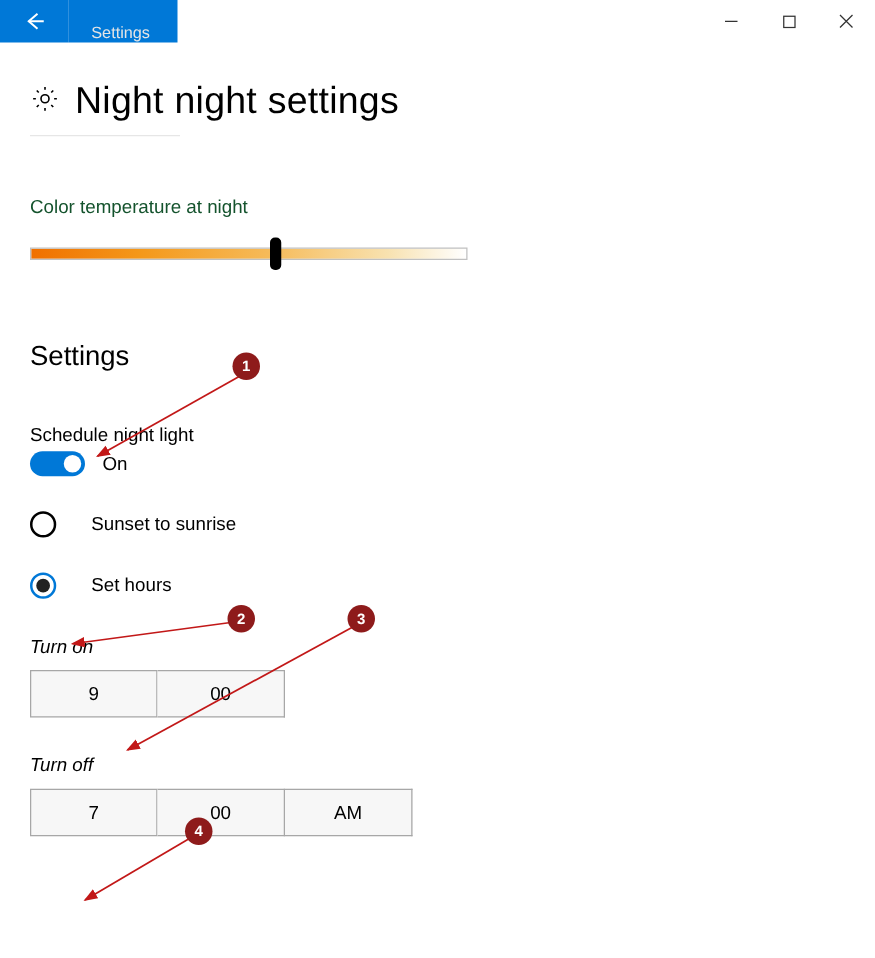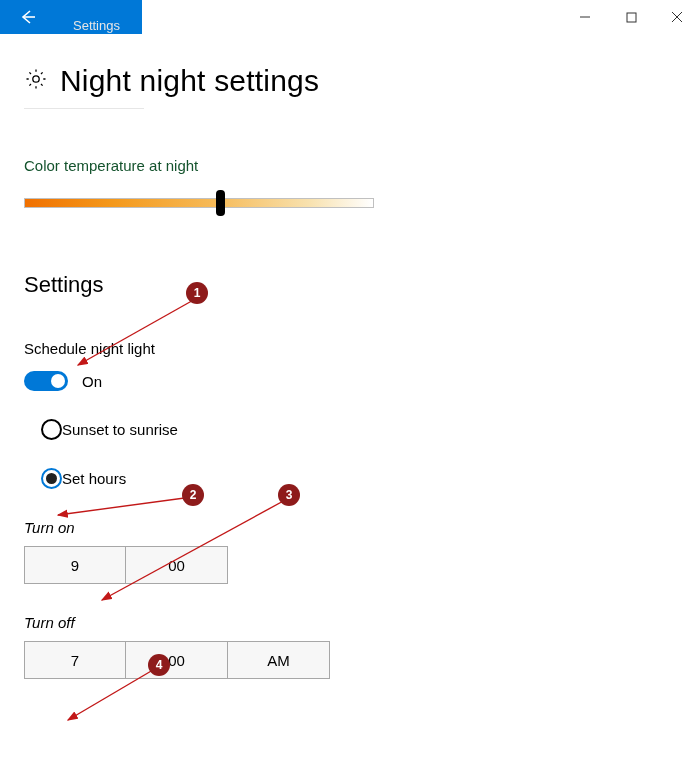--- a/index.html
+++ b/index.html
@@ -26,27 +26,27 @@
   .slider-track { position: absolute; top: 6px; left: 0; width: 100%; height: 10px;
     background: linear-gradient(to right, #f07000 0%, #f4981a 25%, #f6bb5a 55%, #f8e2b0 82%, #ffffff 100%);
     border: 1px solid #c0c0c0; }
   .slider-thumb { position: absolute; top: -2px; width: 9px; height: 26px; background: #000; border-radius: 4px; left: 192px; cursor: pointer; }
 
   h2.section-title { font-weight: 400; font-size: 22px; margin-top: 56px; }
 
   .sub-label { font-size: 15px; margin-top: 42px; }
 
   
-  .toggle-row { display: flex; align-items: center; gap: 14px; margin-top: 14px; }
+  .toggle-row { display: flex; align-items: center; gap: 14px; margin-top: 4px; }
   .toggle { width: 44px; height: 20px; background: #0078d7; border-radius: 10px; position: relative; cursor: pointer; }
   .toggle-knob { position: absolute; right: 3px; top: 3px; width: 14px; height: 14px; background: #fff; border-radius: 50%; }
   .toggle-label { font-size: 15px; }
 
   
-  .radio-row { display: flex; align-items: center; gap: 0; margin-top: 28px; cursor: pointer; margin-left: 17px; }
+  .radio-row { display: flex; align-items: center; gap: 28px; margin-top: 28px; cursor: pointer; }
   .radio { width: 21px; height: 21px; border: 2px solid #000; border-radius: 50%; position: relative; flex-shrink: 0; }
   .radio.selected { border-color: #0078d7; }
   .radio.selected::after { content: ""; position: absolute; top: 3px; left: 3px; width: 11px; height: 11px; background: #222; border-radius: 50%; }
   .radio-label { font-size: 15px; }
 
   .time-header { font-size: 15px; margin-top: 30px; margin-bottom: 10px; font-style: italic; }
   .time-row { display: flex; }
   .time-cell { width: 102px; height: 38px; border: 1px solid #a7a7a7; display: flex; align-items: center; justify-content: center; font-size: 15px; background: #f7f7f7; cursor: pointer; }
   .time-cell + .time-cell { border-left: none; }
 

